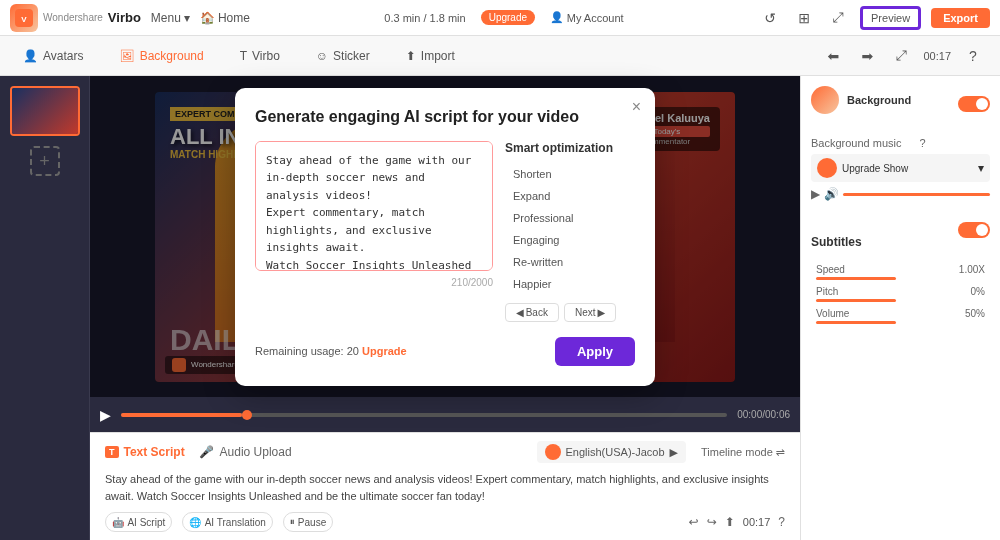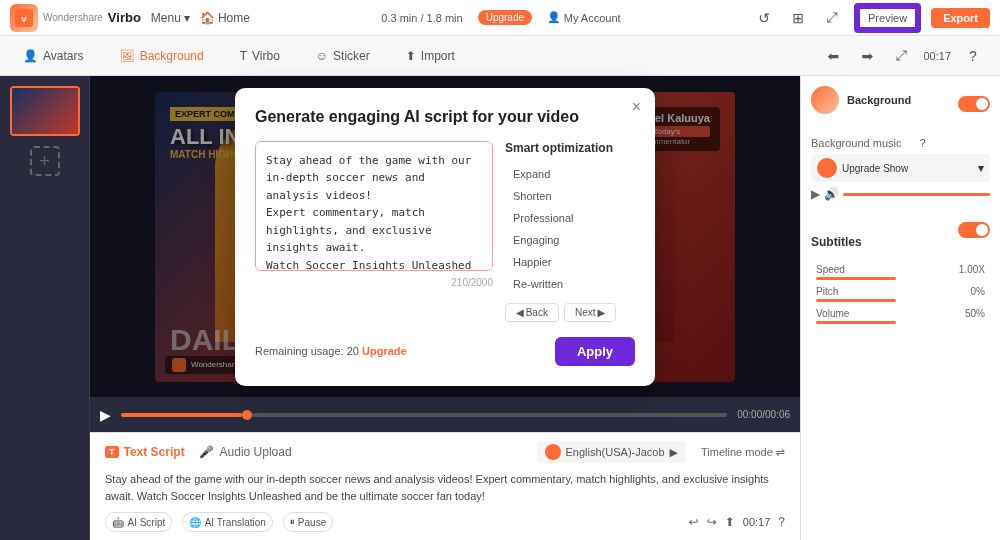--- a/index.html
+++ b/index.html
@@ -11,21 +11,21 @@
     .logo-area { display: flex; align-items: center; gap: 5px; }
     .logo-icon { width: 28px; height: 28px; background: linear-gradient(135deg, #ff6b35, #f7c59f); border-radius: 6px; display: flex; align-items: center; justify-content: center; color: white; font-weight: bold; font-size: 10px; }
     .menu-btn { font-size: 12px; color: #555; cursor: pointer; display: flex; align-items: center; gap: 3px; }
     .home-btn { font-size: 12px; color: #555; cursor: pointer; display: flex; align-items: center; gap: 3px; }
     .top-bar-center { display: flex; align-items: center; gap: 15px; }
     .top-bar-right { display: flex; align-items: center; gap: 10px; }
     .time-display { font-size: 11px; color: #555; }
     .upgrade-badge { background: #ff6b35; color: white; padding: 2px 8px; border-radius: 10px; font-size: 10px; cursor: pointer; }
     .account-btn { font-size: 11px; color: #555; display: flex; align-items: center; gap: 3px; }
     .icon-btn { width: 24px; height: 24px; display: flex; align-items: center; justify-content: center; color: #555; cursor: pointer; font-size: 14px; }
-    .preview-btn { font-size: 11px; color: #555; padding: 3px 8px; border: 6px solid #6d28d9; border-radius: 4px; cursor: pointer; }
+    .preview-btn { font-size: 11px; color: #555; padding: 3px 8px; border: 3px solid #6d28d9; border-radius: 4px; cursor: pointer; }
     .export-btn { background: #ff6b35; color: white; padding: 4px 12px; border-radius: 4px; font-size: 11px; cursor: pointer; font-weight: 600; }
 
     
     .sec-toolbar { display: flex; align-items: center; background: #f8f8f8; height: 40px; padding: 0 15px; border-bottom: 1px solid #e0e0e0; gap: 20px; }
     .tool-item { display: flex; align-items: center; gap: 5px; font-size: 12px; color: #555; cursor: pointer; padding: 5px 8px; border-radius: 4px; }
     .tool-item.active { color: #ff6b35; }
     .right-tools { margin-left: auto; display: flex; align-items: center; gap: 10px; }
 
     
     .main-area { display: flex; height: calc(540px - 76px); }
@@ -221,26 +221,26 @@
           <div class="modal-title">Generate engaging AI script for your video</div>
           <div class="modal-body">
             <div class="script-input-area">
               <textarea class="script-textarea" style="">Stay ahead of the game with our in-depth soccer news and analysis videos!
 Expert commentary, match highlights, and exclusive insights await.
 Watch Soccer Insights Unleashed and be the ultimate soccer fan today!</textarea>
               <div class="char-count">210/2000</div>
             </div>
             <div class="smart-panel">
               <div class="smart-title">Smart optimization</div>
+              <div class="smart-option">Shorten</div>
               <div class="smart-option">Expand</div>
-              <div class="smart-option">Shorten</div>
               <div class="smart-option">Professional</div>
               <div class="smart-option">Engaging</div>
+              <div class="smart-option">Re-written</div>
               <div class="smart-option">Happier</div>
-              <div class="smart-option">Re-written</div>
               <div class="smart-nav">
                 <button class="smart-nav-btn">
                   <span>◀</span>
                   <span>Back</span>
                 </button>
                 <button class="smart-nav-btn">
                   <span>Next</span>
                   <span>▶</span>
                 </button>
               </div>

